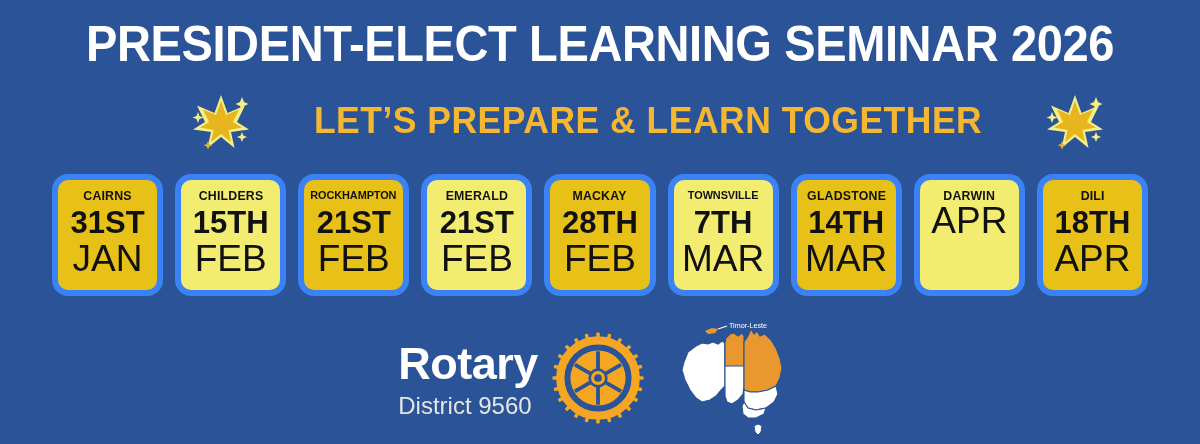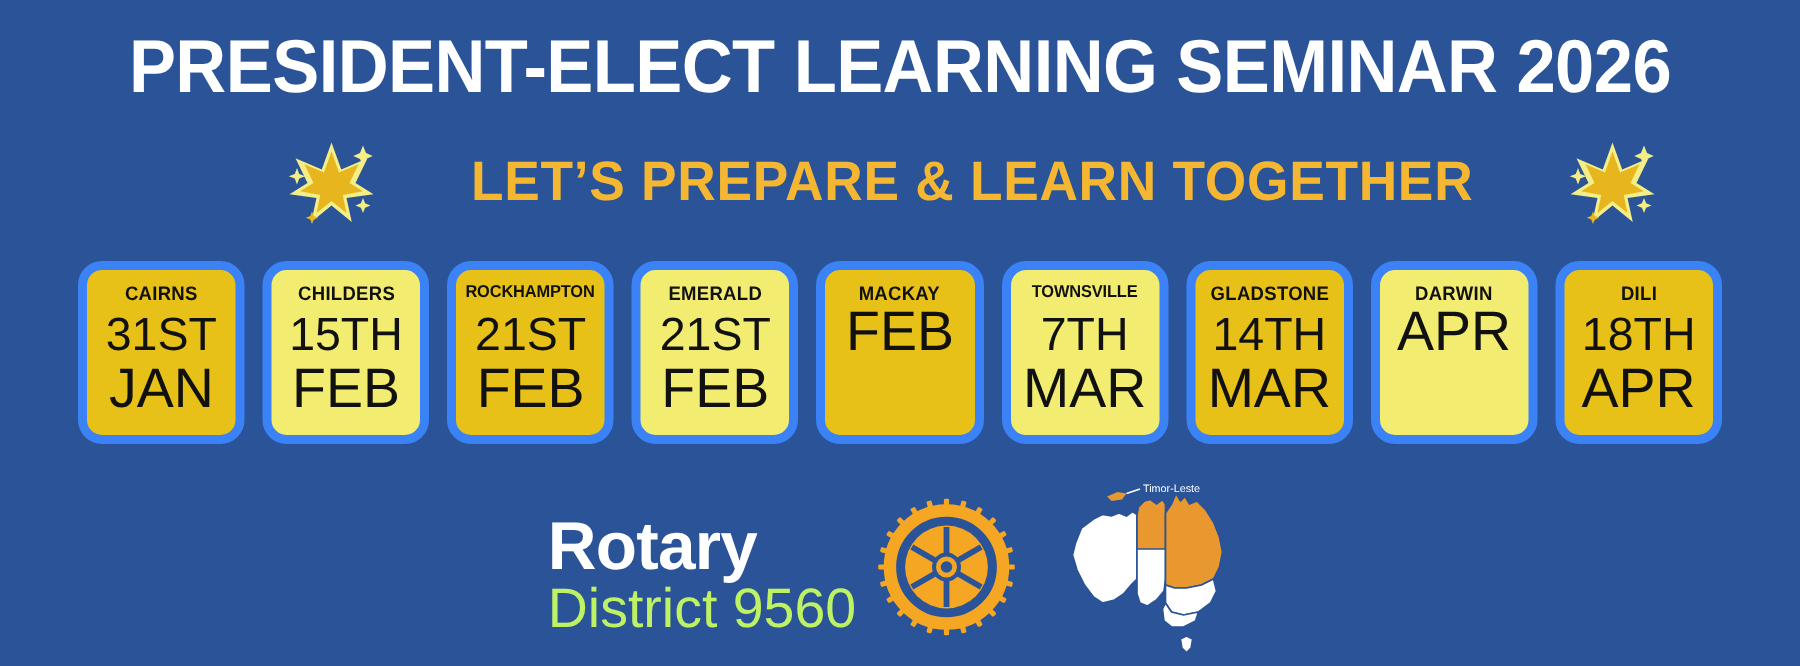--- a/index.html
+++ b/index.html
@@ -92,21 +92,21 @@
     font-size:13px;
     line-height:15px;
     letter-spacing:0.2px;
     white-space:nowrap;
     transform:scaleX(0.95);
   }
   .card-city.long { font-size:11.5px; letter-spacing:-0.1px; }
 
   .card-day {
     font-family:"Liberation Sans", sans-serif;
-    font-weight:400;
+    font-weight:700;
     font-size:31px;
     line-height:36px;
     margin-top:2px;
     white-space:nowrap;
   }
   .card-month {
     font-family:Liberation Sans, sans-serif;
     font-weight:400;
     font-size:37px;
     line-height:36px;
@@ -137,24 +137,24 @@
   }
   .rotary-name {
     color:#ffffff;
     font-family:"Liberation Sans", sans-serif;
     font-weight:700;
     font-size:45px;
     line-height:49px;
     letter-spacing:-0.5px;
   }
   .rotary-district {
-    color:#bef264;
+    color:#e5e5e5;
     font-family:"Liberation Sans", sans-serif;
     font-weight:400;
-    font-size:37px;
+    font-size:24px;
     line-height:33px;
     letter-spacing:0px;
     margin-top:1px;
   }
   .rotary-wheel { width:92px; height:92px; display:block; }
 
   .map-wrap { width:130px; height:124px; }
   .map-wrap svg { display:block; width:130px; height:124px; }
 </style>
 </head>
@@ -211,20 +211,21 @@
         <div class="card-day">21ST</div>
         <div class="card-month">FEB</div>
       </div>
       <div class="card light">
         <div class="card-city">EMERALD</div>
         <div class="card-day">21ST</div>
         <div class="card-month">FEB</div>
       </div>
       <div class="card gold">
         <div class="card-city">MACKAY</div>
+        <div class="card-day">28TH</div>
         <div class="card-month">FEB</div>
       </div>
       <div class="card light">
         <div class="card-city long">TOWNSVILLE</div>
         <div class="card-day">7TH</div>
         <div class="card-month">MAR</div>
       </div>
       <div class="card gold">
         <div class="card-city">GLADSTONE</div>
         <div class="card-day">14TH</div>

